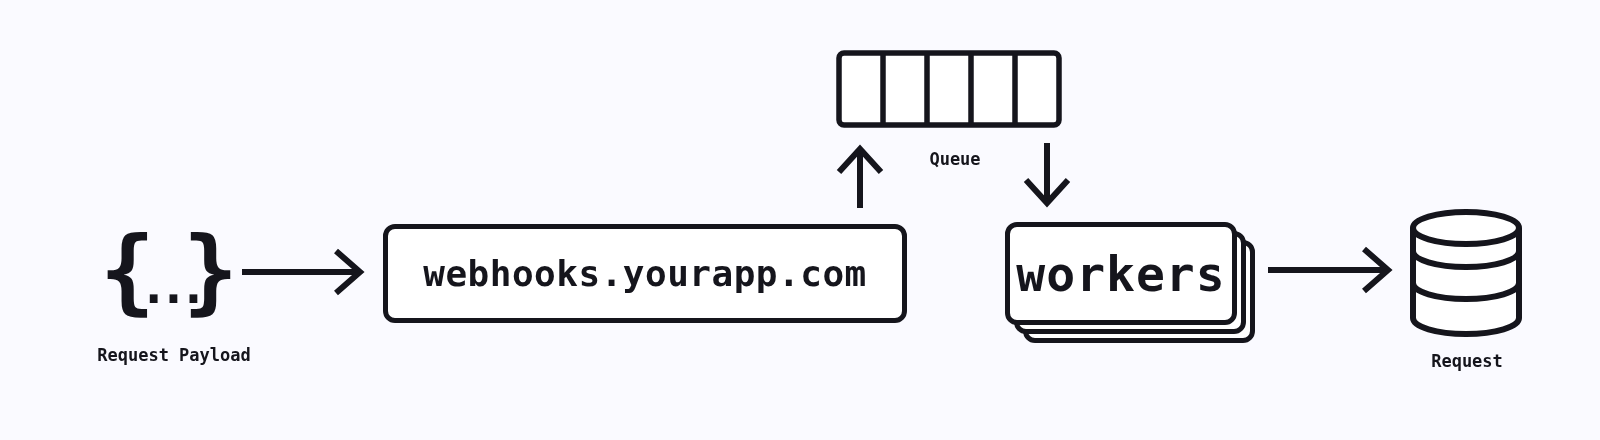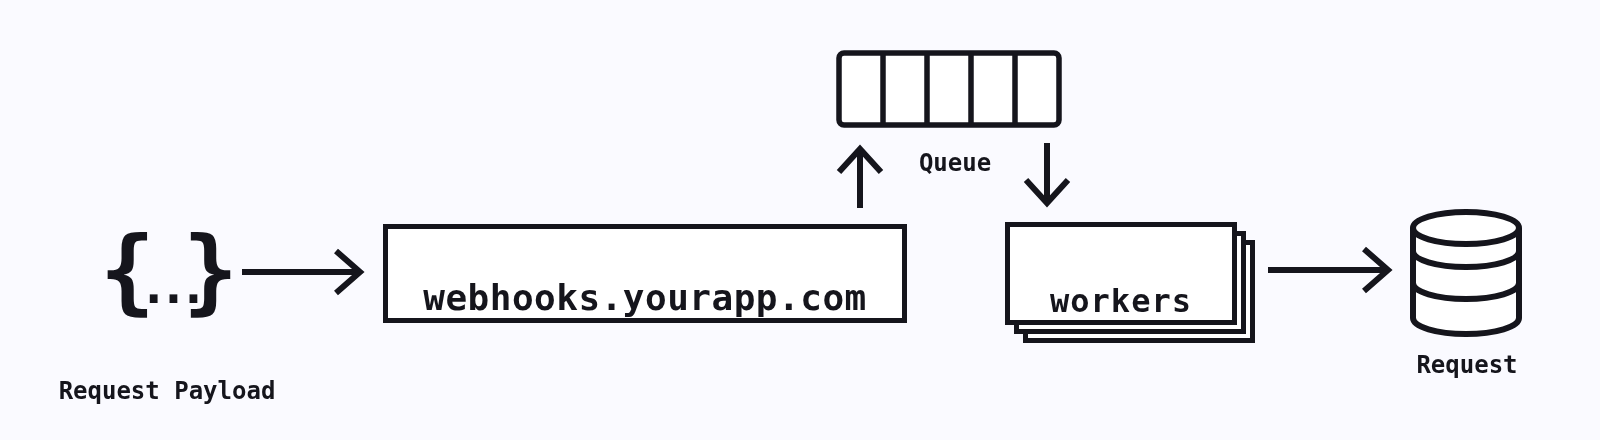--- a/index.html
+++ b/index.html
@@ -21,37 +21,37 @@
     left: 0;
     top: 0;
     width: 1600px;
     height: 440px;
   }
   .node-box {
     position: absolute;
     box-sizing: border-box;
     background: #ffffff;
     border: 5px solid #15151c;
-    border-radius: 0;
+    border-radius: 12px;
     display: flex;
-    align-items: flex-end;
+    align-items: center;
     justify-content: center;
   }
   .webhooks-box {
     left: 383px; top: 224px;
     width: 524px; height: 99px;
     font-weight: 700;
     font-size: 36px;
     letter-spacing: 0.5px;
   }
   .workers-main {
     left: 1005px; top: 222px;
     width: 232px; height: 103px;
     font-weight: 700;
-    font-size: 32px;
+    font-size: 48px;
     letter-spacing: 1px;
     z-index: 3;
   }
   .workers-shadow1 {
     left: 1014px; top: 231px;
     width: 232px; height: 103px;
     z-index: 2;
   }
   .workers-shadow2 {
     left: 1023px; top: 240px;
@@ -72,24 +72,24 @@
     font-size: 92px;
   }
   .payload-icon .dots {
     font-size: 48px;
     letter-spacing: -9px;
     margin: 0 -16px;
   }
   .diagram-label {
     position: absolute;
     font-weight: 700;
-    font-size: 24px;
+    font-size: 17px;
     text-align: center;
   }
-  .payload-label { left: 17px; top: 345px; width: 300px; margin-top: 32px; }
+  .payload-label { left: 24px; top: 345px; width: 300px; }
   .queue-label { left: 880px; top: 149px; width: 150px; }
   .database-label { left: 1392px; top: 351px; width: 150px; }
 </style>
 </head>
 <body>
 
 <div class="canvas">
 
   <svg class="layer" viewBox="0 0 1600 440" fill="none" stroke="#15151c" stroke-width="6" stroke-linecap="butt" stroke-linejoin="miter">
 

